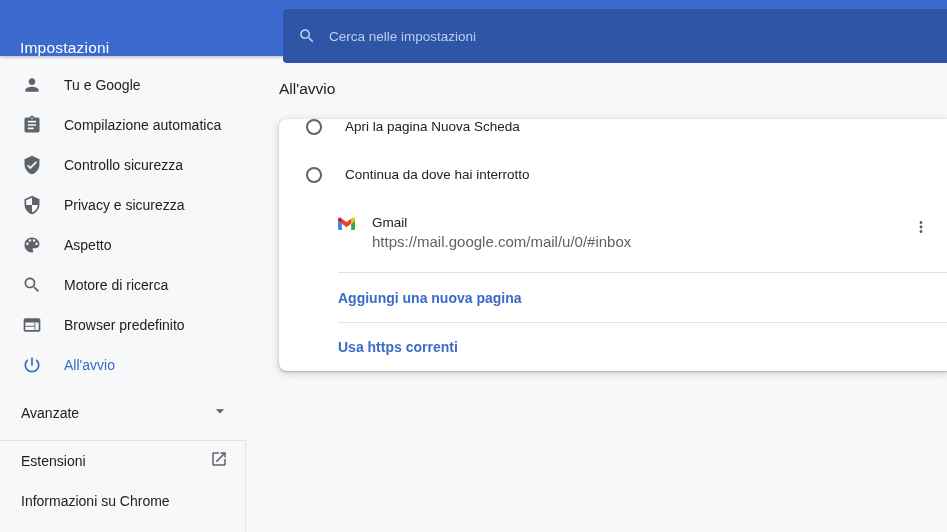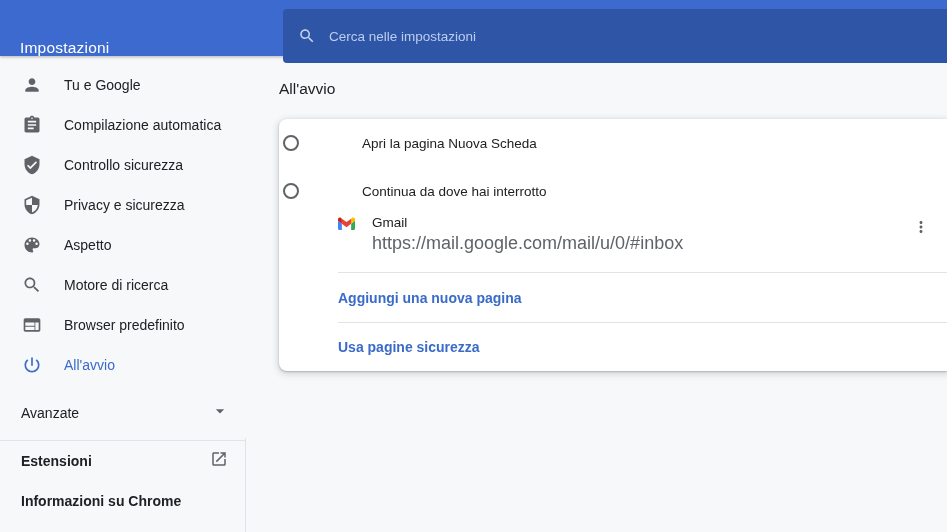--- a/index.html
+++ b/index.html
@@ -31,40 +31,40 @@
   .nav-label{font-size:14px; color:var(--text); white-space:nowrap;}
   .nav-item.selected .nav-label{color:var(--accent);}
   .nav-item.selected .nav-icon svg{fill:var(--accent);}
   .advanced-row{margin-top:8px; height:40px; display:flex; align-items:center;
     padding-left:21px; padding-right:16px; cursor:pointer;}
   .advanced-row .nav-label{flex:1;}
   .caret svg{width:20px; height:20px; fill:var(--secondary);}
   .sidebar-divider{border:0; border-top:1px solid var(--divider); margin-top:7px;}
   .footer-item{height:40px; display:flex; align-items:center; padding-left:21px; padding-right:18px; cursor:pointer;}
   .footer-item:first-of-type{margin-top:10px;}
-  .footer-item .nav-label{flex:1;font-weight:bold;}
+  .footer-item .nav-label{flex:1;}
   .ext-icon svg{width:18px; height:18px; fill:var(--secondary);}
 
   
   .content{flex:1; padding:24px 0 0 33px; min-width:0;}
   .section-title{font-size:15.5px; font-weight:400; color:var(--text); margin-bottom:21px;}
   .card{background:#fff; border-radius:8px 0 0 8px;
     box-shadow:0 1px 2px rgba(60,64,67,.30), 0 2px 6px 2px rgba(60,64,67,.15);}
-  .option-row{height:48px; display:flex; align-items:center; padding-left:4px; cursor:pointer;gap:40px;}
+  .option-row{height:48px; display:flex; padding-left:27px; cursor:pointer;}
   .radio{width:16px; height:16px; border:2px solid var(--secondary); border-radius:50%;
     margin-right:23px; flex:none; position:relative;}
   .radio.checked{border-color:var(--accent);}
   .radio.checked::after{content:""; position:absolute; left:2px; top:2px; width:8px; height:8px;
     border-radius:50%; background:var(--accent);}
   .option-label{font-size:13.5px; color:var(--text);}
   .site-row{height:57px; display:flex; align-items:flex-start; padding-left:59px; padding-right:14px;}
   .favicon{width:17px; height:17px; margin-right:17px; flex:none;}
   .site-text{flex:1; min-width:0;}
   .site-title{font-size:13.5px; color:var(--text); margin-bottom:3px;}
-  .site-url{font-size:18px; color:var(--secondary);}
+  .site-url{font-size:15px; color:var(--secondary);}
   .more-btn{width:24px; height:24px; display:flex; align-items:center; justify-content:center; cursor:pointer; flex:none;}
   .more-btn svg{width:18px; height:18px; fill:var(--secondary);}
   .row-divider{border:0; border-top:1px solid var(--divider); margin-left:59px;}
   .link-row{height:49px; display:flex; align-items:center; padding-left:59px;
     color:var(--accent); font-size:14px; font-weight:700; cursor:pointer;}
   .link-row.last{height:48px; font-weight:700;}
   .link-row, .link-row.last{font-weight:600;}
 </style>
 </head>
 <body>
@@ -217,18 +217,18 @@
 
       <hr class="row-divider">
 
       <div class="link-row">
         <span>Aggiungi una nuova pagina</span>
       </div>
 
       <hr class="row-divider">
 
       <div class="link-row last">
-        <span>Usa pagine sicurezza</span>
+        <span>Usa https correnti</span>
       </div>
 
     </section>
   </main>
 </div>
 
 </body></html>

